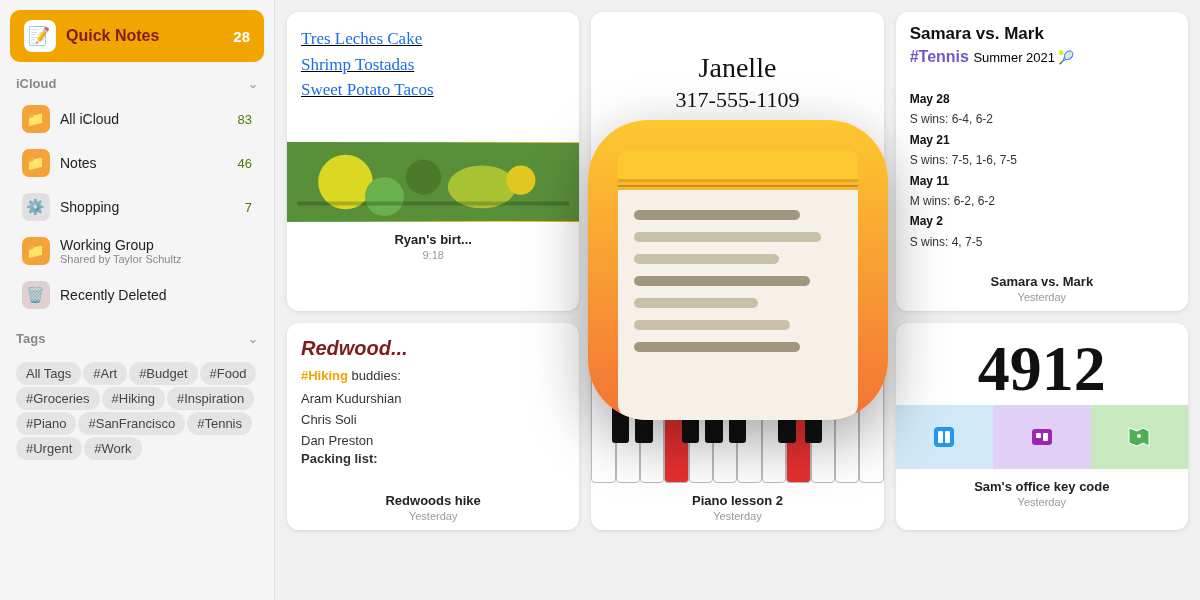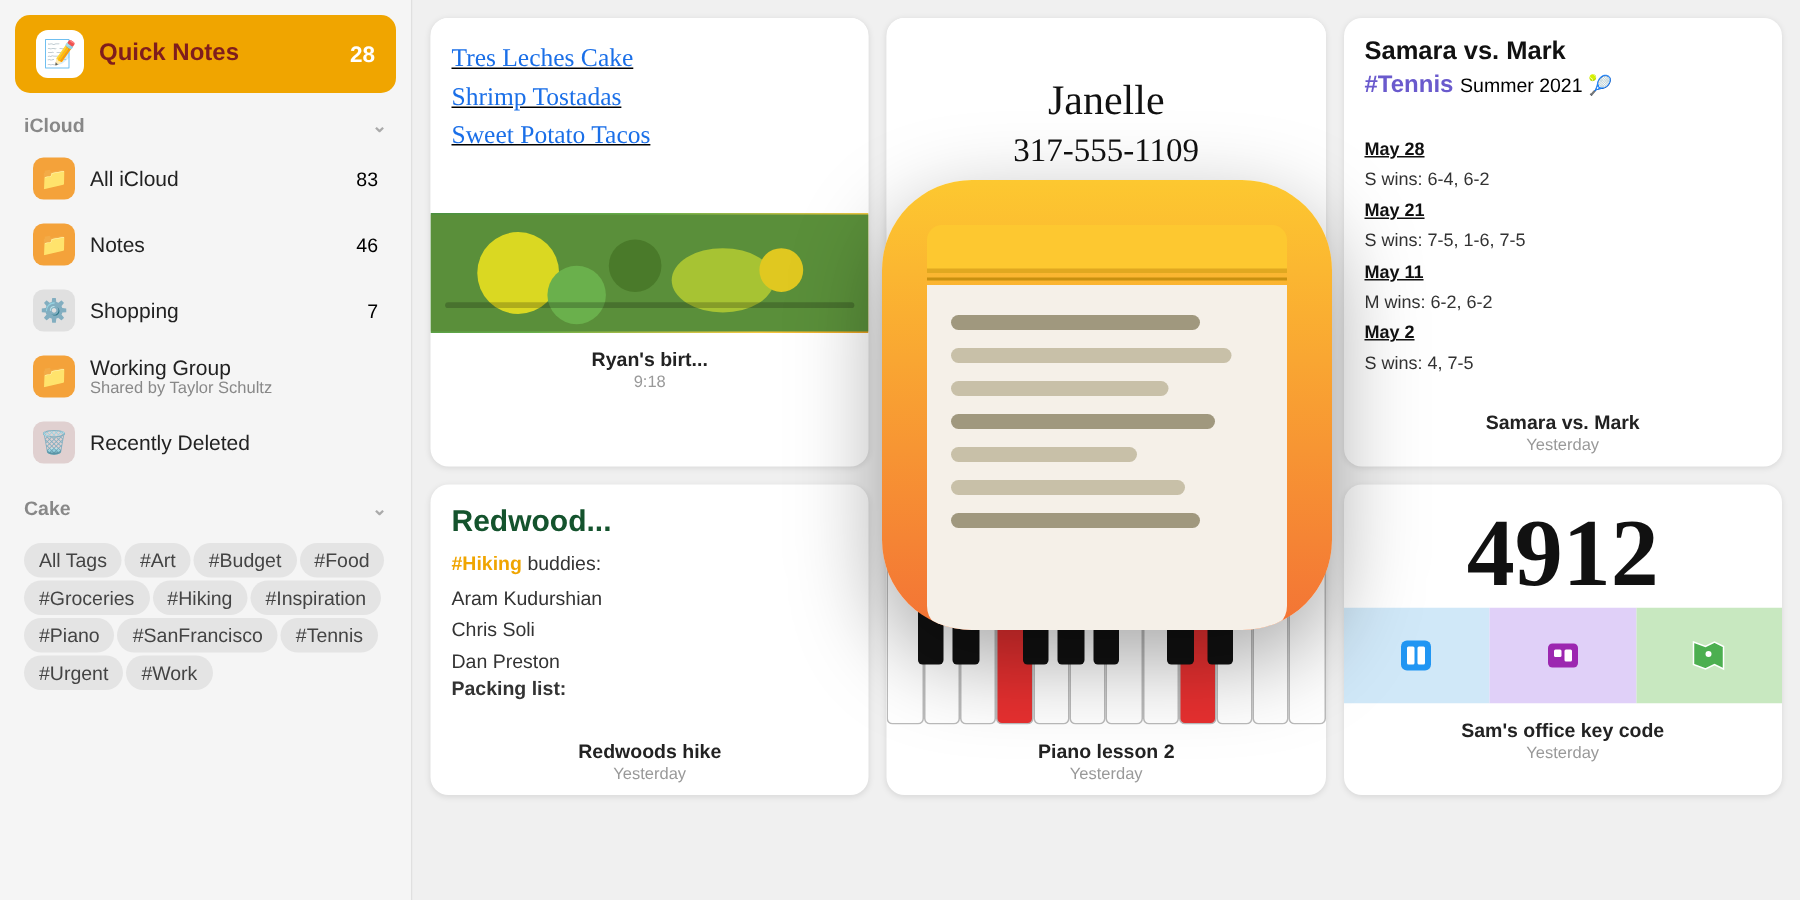--- a/index.html
+++ b/index.html
@@ -98,21 +98,21 @@
       font-size: 14px;
       font-weight: 500;
       color: #222;
     }
     .sidebar-item-sub {
       font-size: 11px;
       color: #888;
     }
     .sidebar-item-count {
       font-size: 13px;
-      color: #000000;
+      color: #4d7c0f;
     }
 
     
     .tags-section {
       padding: 6px 10px 10px 10px;
     }
     .tags-grid {
       display: flex;
       flex-wrap: wrap;
       gap: 2px;
@@ -226,32 +226,32 @@
     .tennis-ball { font-size: 13px; }
     .tennis-lines {
       font-size: 12px;
       color: #333;
       line-height: 1.7;
     }
     .tennis-date {
       font-size: 12px;
       font-weight: 600;
       color: #111;
-      text-decoration: underline;
     }
 
     
     .note-card-redwoods-body {
       padding: 14px;
     }
     .redwoods-title {
       font-size: 20px;
       font-weight: 700;
-      color: #14532d;
+      color: #7f1d1d;
       margin-bottom: 6px;
+      font-style: italic;
     }
     .redwoods-tag { color: #f0a500; font-weight: 600; }
     .redwoods-text {
       font-size: 13px;
       color: #333;
       line-height: 1.6;
     }
     .packing-label {
       font-size: 13px;
       color: #333;
@@ -410,21 +410,21 @@
   </div>
 
   <div class="sidebar-item">
     <div class="sidebar-item-icon" style="background:#e0d0d0">🗑️</div>
     <div class="sidebar-item-text">
       <div class="sidebar-item-name">Recently Deleted</div>
     </div>
   </div>
 
   <div class="sidebar-section-label">
-    <span>Cake</span>
+    <span>Tags</span>
     <span class="chevron">⌄</span>
   </div>
   <div class="tags-section">
     <div class="tags-grid">
       <div class="tag-pill">All Tags</div>
       <div class="tag-pill">#Art</div>
       <div class="tag-pill">#Budget</div>
       <div class="tag-pill">#Food</div>
       <div class="tag-pill">#Groceries</div>
       <div class="tag-pill">#Hiking</div>

